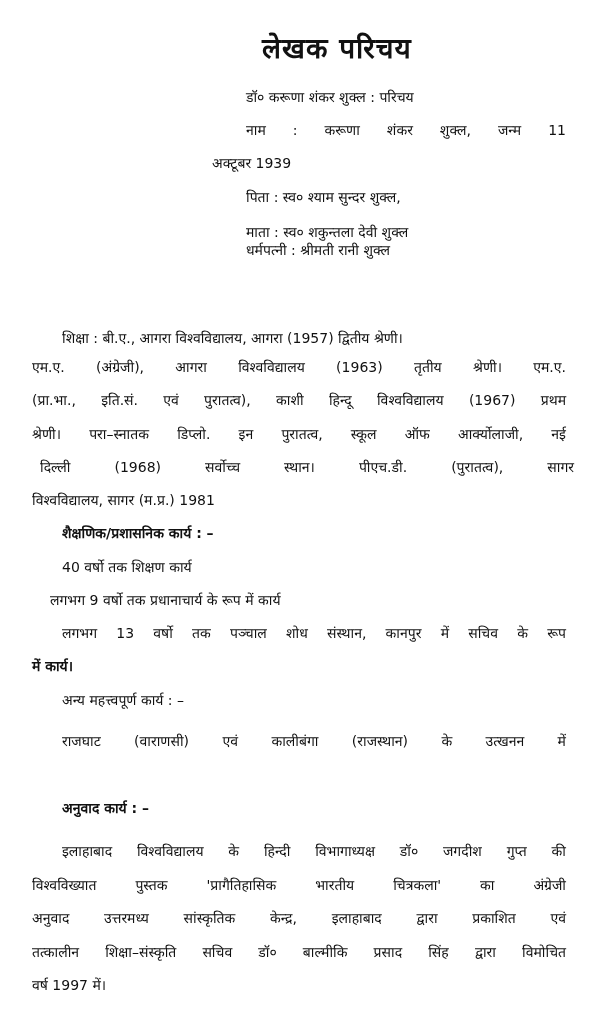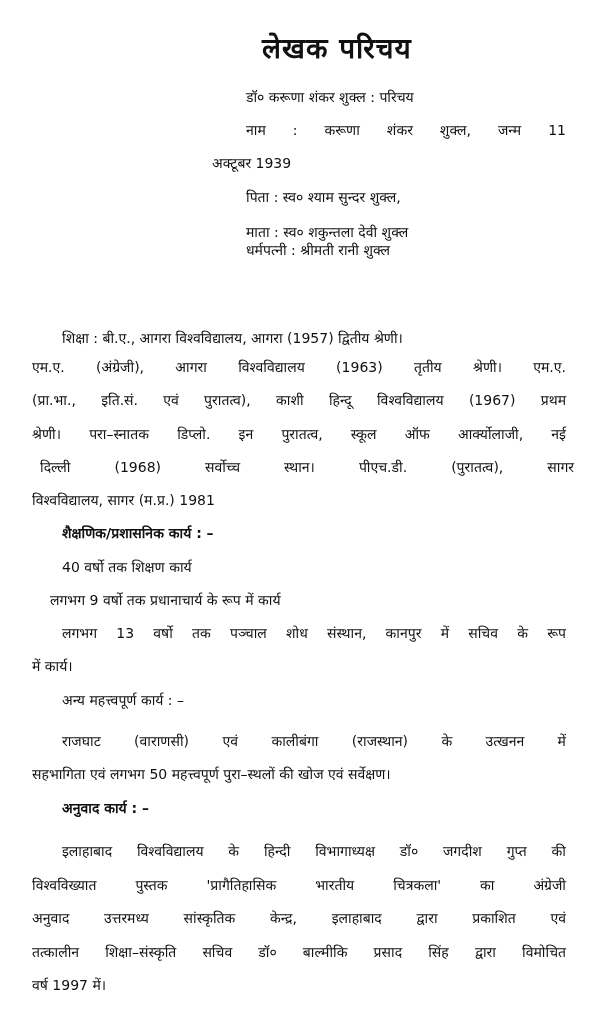--- a/index.html
+++ b/index.html
@@ -39,25 +39,24 @@
   <div class="line just" style="left:32px; top:356px; width:534px;">एम.ए. (अंग्रेजी), आगरा विश्वविद्यालय (1963) तृतीय श्रेणी। एम.ए.</div>
   <div class="line just" style="left:32px; top:389px; width:534px;">(प्रा.भा., इति.सं. एवं पुरातत्व), काशी हिन्दू विश्वविद्यालय (1967) प्रथम</div>
   <div class="line just" style="left:32px; top:423px; width:534px;">श्रेणी। परा–स्नातक डिप्लो. इन पुरातत्व, स्कूल ऑफ आर्क्योलाजी, नई</div>
   <div class="line just" style="left:40px; top:456px; width:534px;">दिल्ली (1968) सर्वोच्च स्थान। पीएच.डी. (पुरातत्व), सागर</div>
   <div class="line" style="left:32px; top:489px;">विश्वविद्यालय, सागर (म.प्र.) 1981</div>
 
   <div class="line bold" style="left:62px; top:522px;">शैक्षणिक/प्रशासनिक कार्य : –</div>
   <div class="line" style="left:62px; top:556px;">40 वर्षो तक शिक्षण कार्य</div>
   <div class="line" style="left:50px; top:589px;">लगभग 9 वर्षो तक प्रधानाचार्य के रूप में कार्य</div>
   <div class="line just" style="left:62px; top:622px; width:504px;">लगभग 13 वर्षो तक पञ्चाल शोध संस्थान, कानपुर में सचिव के रूप</div>
-  <div class="line" style="left:32px; top:655px;">में कार्य।</div>
+  <div class="line" style="left:32px; top:655px;font-weight:bold;">में कार्य।</div>
 
   <div class="line just" style="left:62px; top:730px; width:504px;">राजघाट (वाराणसी) एवं कालीबंगा (राजस्थान) के उत्खनन में</div>
   <div class="line" style="left:62px; top:689px;">अन्य महत्त्वपूर्ण कार्य : –</div>
-  <div class="line" style="left:32px; top:763px;">सहभागिता एवं लगभग 50 महत्त्वपूर्ण पुरा–स्थलों की खोज एवं सर्वेक्षण।</div>
 
   <div class="line" style="left:62px; top:797px;font-weight:bold;">अनुवाद कार्य : –</div>
   <div class="line just" style="left:62px; top:840px; width:504px;">इलाहाबाद विश्वविद्यालय के हिन्दी विभागाध्यक्ष डॉ० जगदीश गुप्त की</div>
   <div class="line just" style="left:32px; top:907px; width:534px;">अनुवाद उत्तरमध्य सांस्कृतिक केन्द्र, इलाहाबाद द्वारा प्रकाशित एवं</div>
   <div class="line just" style="left:32px; top:874px; width:534px;">विश्वविख्यात पुस्तक 'प्रागैतिहासिक भारतीय चित्रकला' का अंग्रेजी</div>
   <div class="line just" style="left:32px; top:941px; width:534px;">तत्कालीन शिक्षा–संस्कृति सचिव डॉ० बाल्मीकि प्रसाद सिंह द्वारा विमोचित</div>
   <div class="line" style="left:32px; top:974px;">वर्ष 1997 में।</div>
 
 </div>
 

